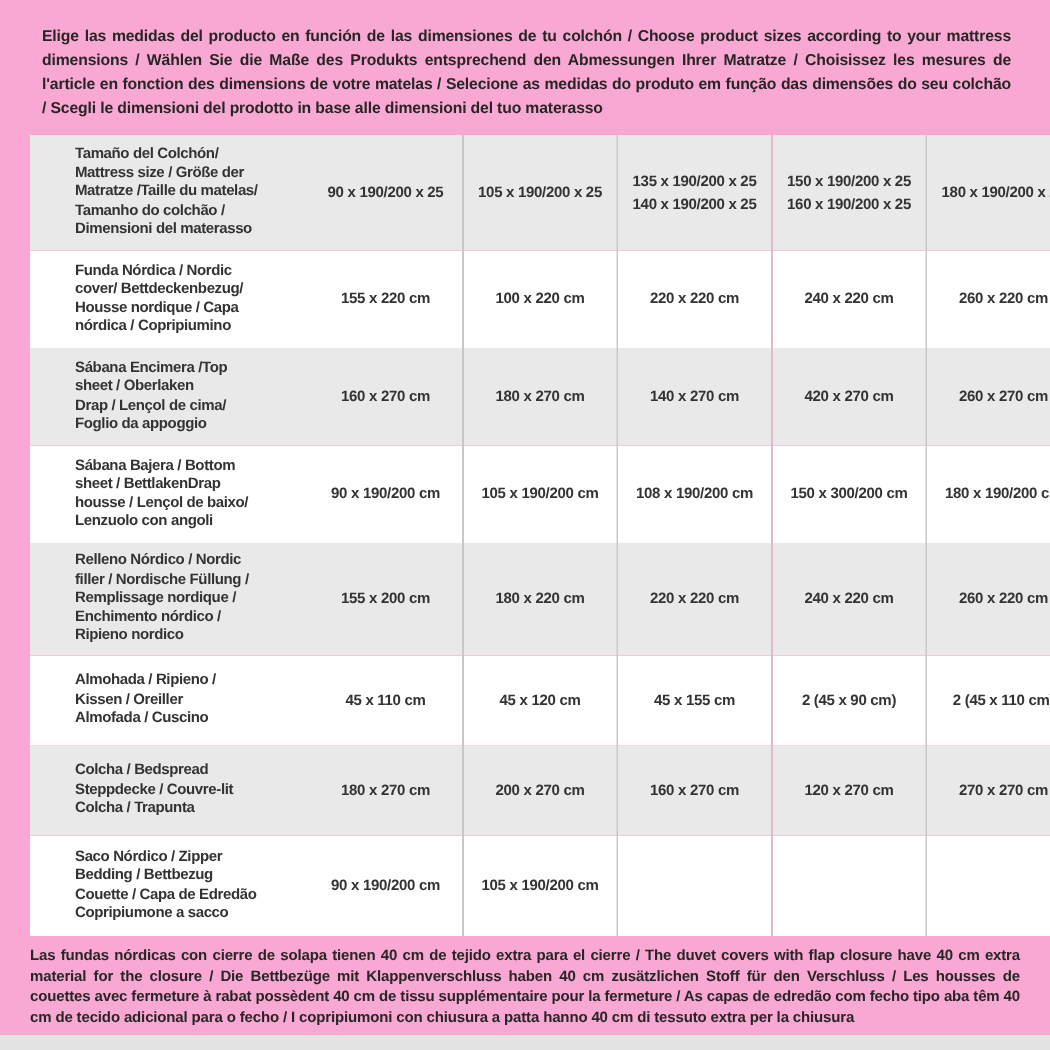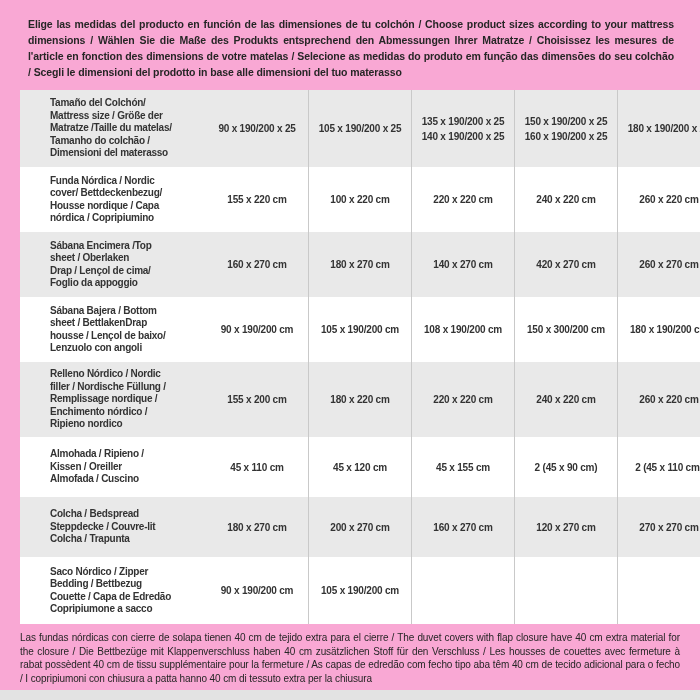--- a/index.html
+++ b/index.html
@@ -71,21 +71,21 @@
   .r6 { height: 60px; }
   .r7 { height: 60px; }
   .r8 { height: 67px; }
   .note {
     position: absolute;
     top: 631px;
     left: 20px;
     width: 660px;
     margin: 0;
     font-size: 10px;
-    font-weight: normal;
+    font-weight: bold;
     line-height: 13.5px;
     text-align: justify;
     color: #262626;
     letter-spacing: -0.1px;
   }
   .bottom-strip {
     position: absolute;
     left: 0;
     bottom: 0;
     width: 700px;

